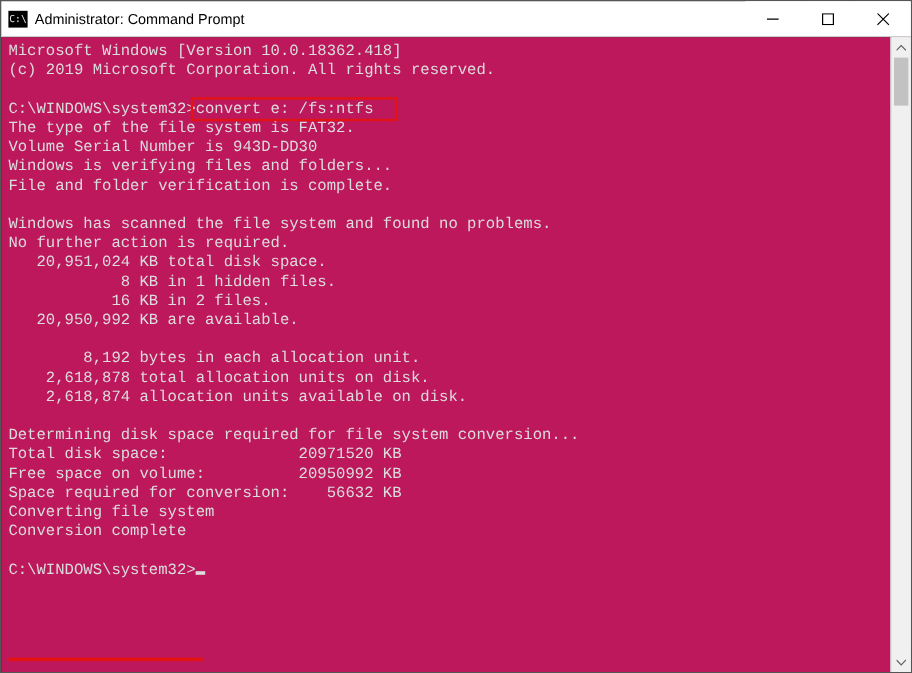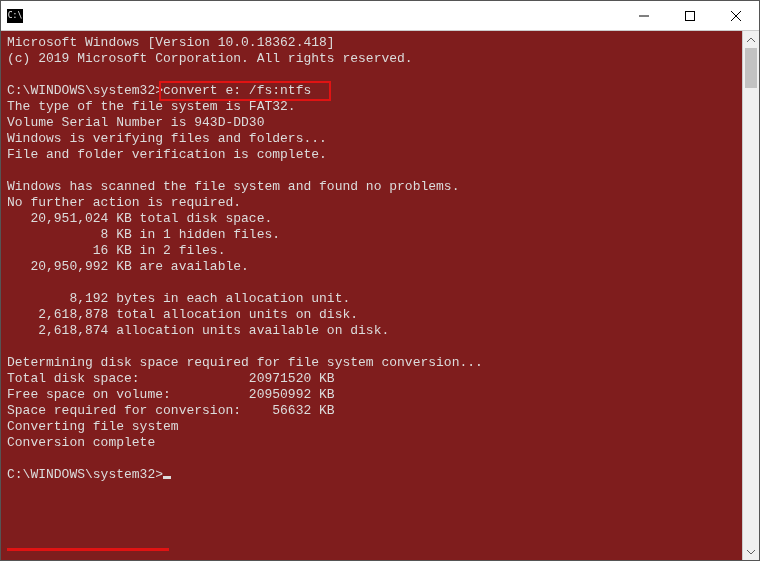--- a/index.html
+++ b/index.html
@@ -57,21 +57,21 @@
     height: 100%;
     display: flex;
     align-items: center;
     justify-content: center;
     color: #000;
     background: #fff;
   }
   .win-btn svg { display: block; }
   .client-area {
     flex: 1;
-    background: #7f1d1d;
+    background: #be185d;
     position: relative;
     display: flex;
   }
   .terminal {
     flex: 1;
     padding: 4px 6px;
     font-family: Consolas, "Courier New", monospace;
     font-size: 13px;
     line-height: 16px;
     color: #dcdcdc;
@@ -128,20 +128,21 @@
   }
 </style>
 </head>
 <body>
 
 <div class="window">
 
   <div class="titlebar">
     <div class="title-left">
       <div class="app-icon">C:\</div>
+      <div class="title-text">Administrator: Command Prompt</div>
     </div>
     <div class="win-controls">
       <div class="win-btn">
         <svg width="10" height="10" viewBox="0 0 10 10">
             <path d="M0 5 H10" stroke="#000" stroke-width="1"></path>
           </svg>
       </div>
       <div class="win-btn">
         <svg width="10" height="10" viewBox="0 0 10 10">
             <rect x="0.5" y="0.5" width="9" height="9" fill="none" stroke="#000" stroke-width="1"></rect>

